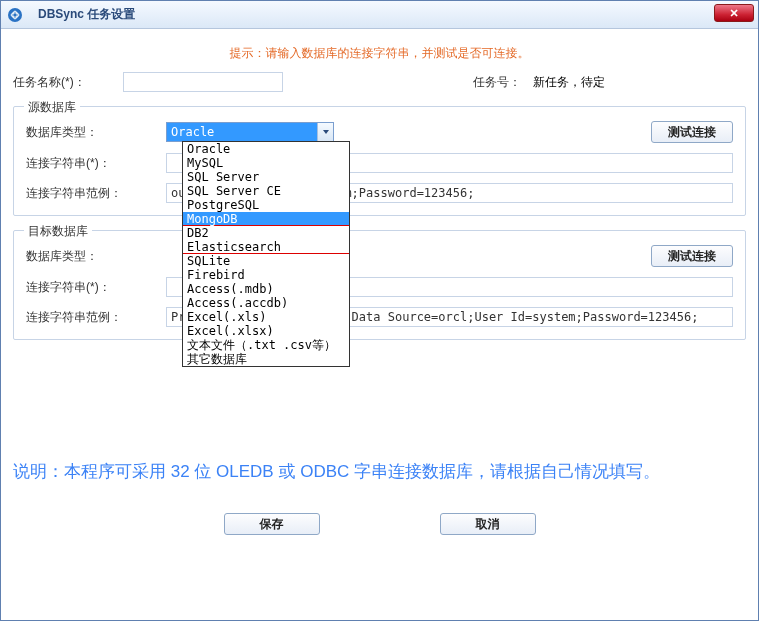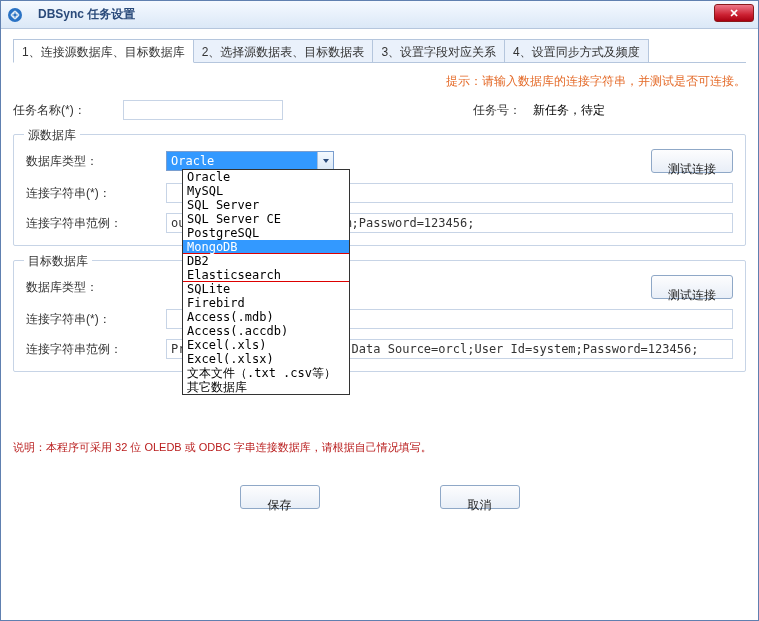--- a/index.html
+++ b/index.html
@@ -65,21 +65,21 @@
     cursor: pointer;
   }
   .tab.active {
     background: #fff;
     border-bottom: 1px solid #fff;
     margin-bottom: -1px;
     z-index: 2;
   }
   .hint {
     color: #e46a28;
-    text-align: right;
+    text-align: center;
     margin: 6px 0 10px 0;
     font-size: 12px;
   }
   .row {
     display: flex;
     align-items: center;
     margin-bottom: 14px;
   }
   .row .lbl { width: 110px; color: #333; }
   .row .lbl2 { width: 60px; color: #333; margin-left: 190px; }
@@ -134,27 +134,28 @@
     border-left: 1px solid #a8bfdd;
     display: flex; align-items: center; justify-content: center;
     background: linear-gradient(#f5faff,#d8e6f5);
   }
   .combo .combo-arrow::after {
     content: ""; border-left: 3px solid transparent; border-right: 3px solid transparent;
     border-top: 4px solid #2a4a7a;
   }
   .btn {
     height: 22px;
-    padding: 11px 16px;
+    padding: 0 16px;
     border: 1px solid #8fa8c7;
     background: linear-gradient(#fdfdfe,#e8eef7);
     border-radius: 3px;
     font-size: 12px;
     color: #222;
     cursor: pointer;
+    font-weight: bold;
   }
   .btn.right { margin-left: auto; }
   .wide-input {
     flex: 1;
     height: 20px;
     border: 1px solid #c7d4e6;
     background: #fff;
     padding: 1px 4px;
     font-size: 12px;
     font-family: "SimSun", monospace;
@@ -190,31 +191,31 @@
     cursor: pointer;
   }
   .dropdown-list .opt.hl {
     background: #3399ff;
     color: #fff;
   }
   .dropdown-list .red-underline {
     border-bottom: 1px solid #d00;
   }
   .footer-note {
-    margin-top: 68px;
-    color: #b91c1c;
-    font-size: 11px;
+    margin-top: 120px;
+    color: #3b82f6;
+    font-size: 17px;
   }
   .action-bar {
     display: flex;
     justify-content: center;
     gap: 120px;
     margin-top: 30px;
   }
-  .action-bar .btn { width: 80px; }
+  .action-bar .btn { width: 96px; }
   .content-area { position: relative; }
 </style>
 </head>
 <body>
 
 <div class="window">
   <div class="titlebar">
     <span class="app-icon">
       <svg width="16" height="16" viewBox="0 0 16 16">
         <circle cx="8" cy="8" r="7" fill="#2a72c4"></circle>
@@ -222,26 +223,20 @@
         <path d="M8 4 A2.2 4 0 0 1 8 12 A2.2 4 0 0 1 8 4" fill="none" stroke="#fff" stroke-width="1"></path>
       </svg>
     </span>
     <span class="title-text">DBSync 任务设置</span>
     <div class="close-btn">
       <span>✕</span>
     </div>
   </div>
 
   <div class="client">
-    <div class="tabs">
-      <div class="tab active"><span>1、连接源数据库、目标数据库</span></div>
-      <div class="tab"><span>2、选择源数据表、目标数据表</span></div>
-      <div class="tab"><span>3、设置字段对应关系</span></div>
-      <div class="tab"><span>4、设置同步方式及频度</span></div>
-    </div>
 
     <div class="hint">提示：请输入数据库的连接字符串，并测试是否可连接。</div>
 
     <div class="row">
       <span class="lbl">任务名称(*)：</span>
       <input class="text-input" type="text" style="">
       <span class="lbl2">任务号：</span>
       <span>新任务，待定</span>
     </div>
 

